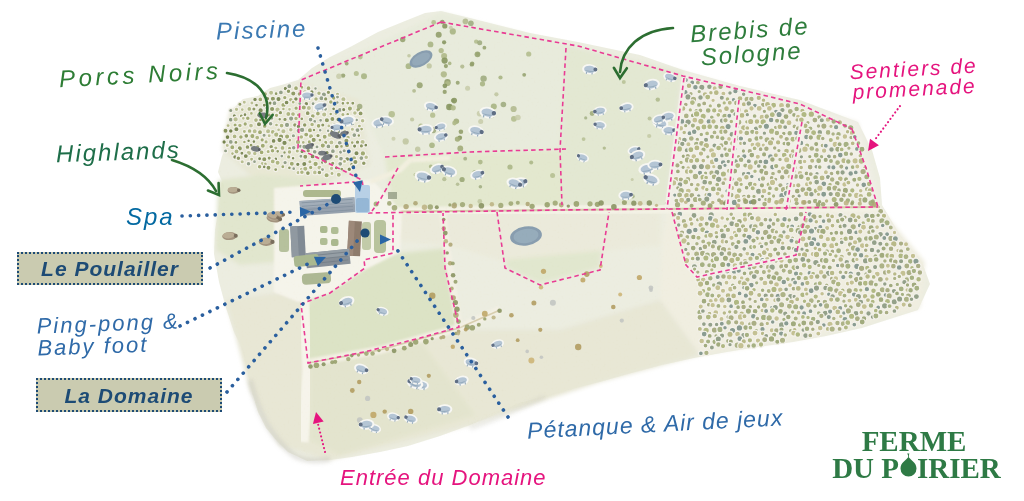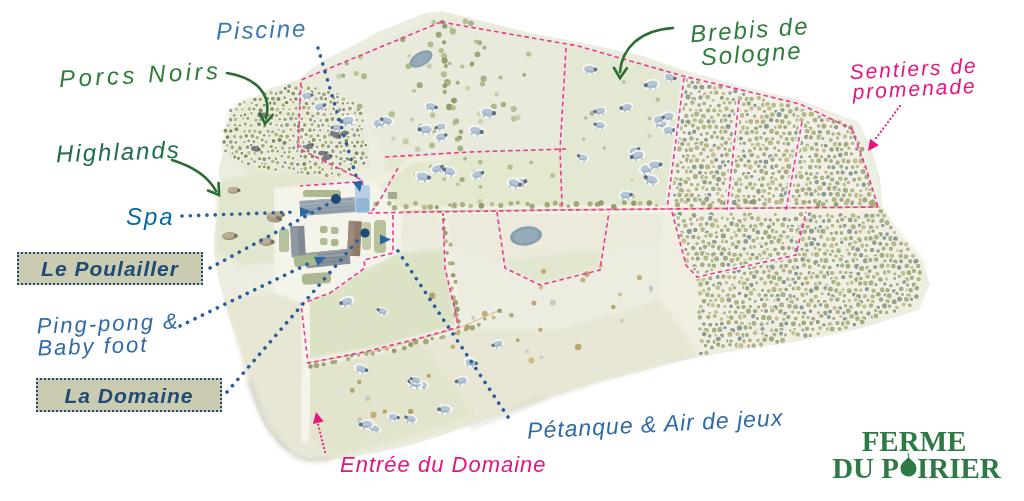--- a/index.html
+++ b/index.html
@@ -2539,21 +2539,21 @@
 <div class="box" style="left:36px;top:378px;width:182px;height:30px">
       <span class="lbl scriptb" style="position:static;font-style:italic;font-size:21px;color:#1d4b75">La Domaine</span>
     </div>
 
 <div class="lbl script" style="left:691px;top:18px;font-size:24px;color:#2e7d3c;transform:rotate(-4deg);text-align:center">Brebis de<br>Sologne</div>
 
 <div class="lbl script" style="left:850px;top:59px;font-size:21px;color:#e5147e;transform:rotate(-3deg);text-align:center;line-height:0.95">Sentiers de<br>promenade</div>
 
 <div class="lbl script" style="left:527px;top:413px;font-size:23px;color:#2f6aa8;transform:rotate(-3deg);letter-spacing:1px">Pétanque &amp; Air de jeux</div>
 
-<div class="lbl script" style="left:340px;top:454px;font-size:22px;color:#e5147e;letter-spacing:1px">Entrée du Domaine</div>
+<div class="lbl script" style="left:340px;top:467px;font-size:22px;color:#e5147e;letter-spacing:1px">Entrée du Domaine</div>
 
 <svg style="position:absolute;left:815px;top:425px" width="200" height="62" viewBox="0 0 200 62">
 <text x="99" y="26" font-family="Liberation Serif" font-weight="bold" font-size="29" fill="#2e7a45" text-anchor="middle">FERME</text>
 <text x="84" y="53" font-family="Liberation Serif" font-weight="bold" font-size="29" fill="#2e7a45" text-anchor="end">DU P</text>
 <text x="102" y="53" font-family="Liberation Serif" font-weight="bold" font-size="29" fill="#2e7a45" text-anchor="start">IRIER</text>
 <g transform="translate(93.5,28.5)">
         <path d="M-0.3,3.5 C-0.3,1.9 -0.7,0.9 -1.4,0.1 L0.9,0.1 C0.5,1 0.4,2 0.5,3.5 Z" fill="#2e7a45"></path>
         <path d="M0,3.2 C2.2,6.8 8,8.8 8,15.0 A8,8 0 1,1 -8,15.0 C-8,8.8 -2.2,6.8 0,3.2 Z" fill="#2e7a45"></path>
       </g>
 </svg>

